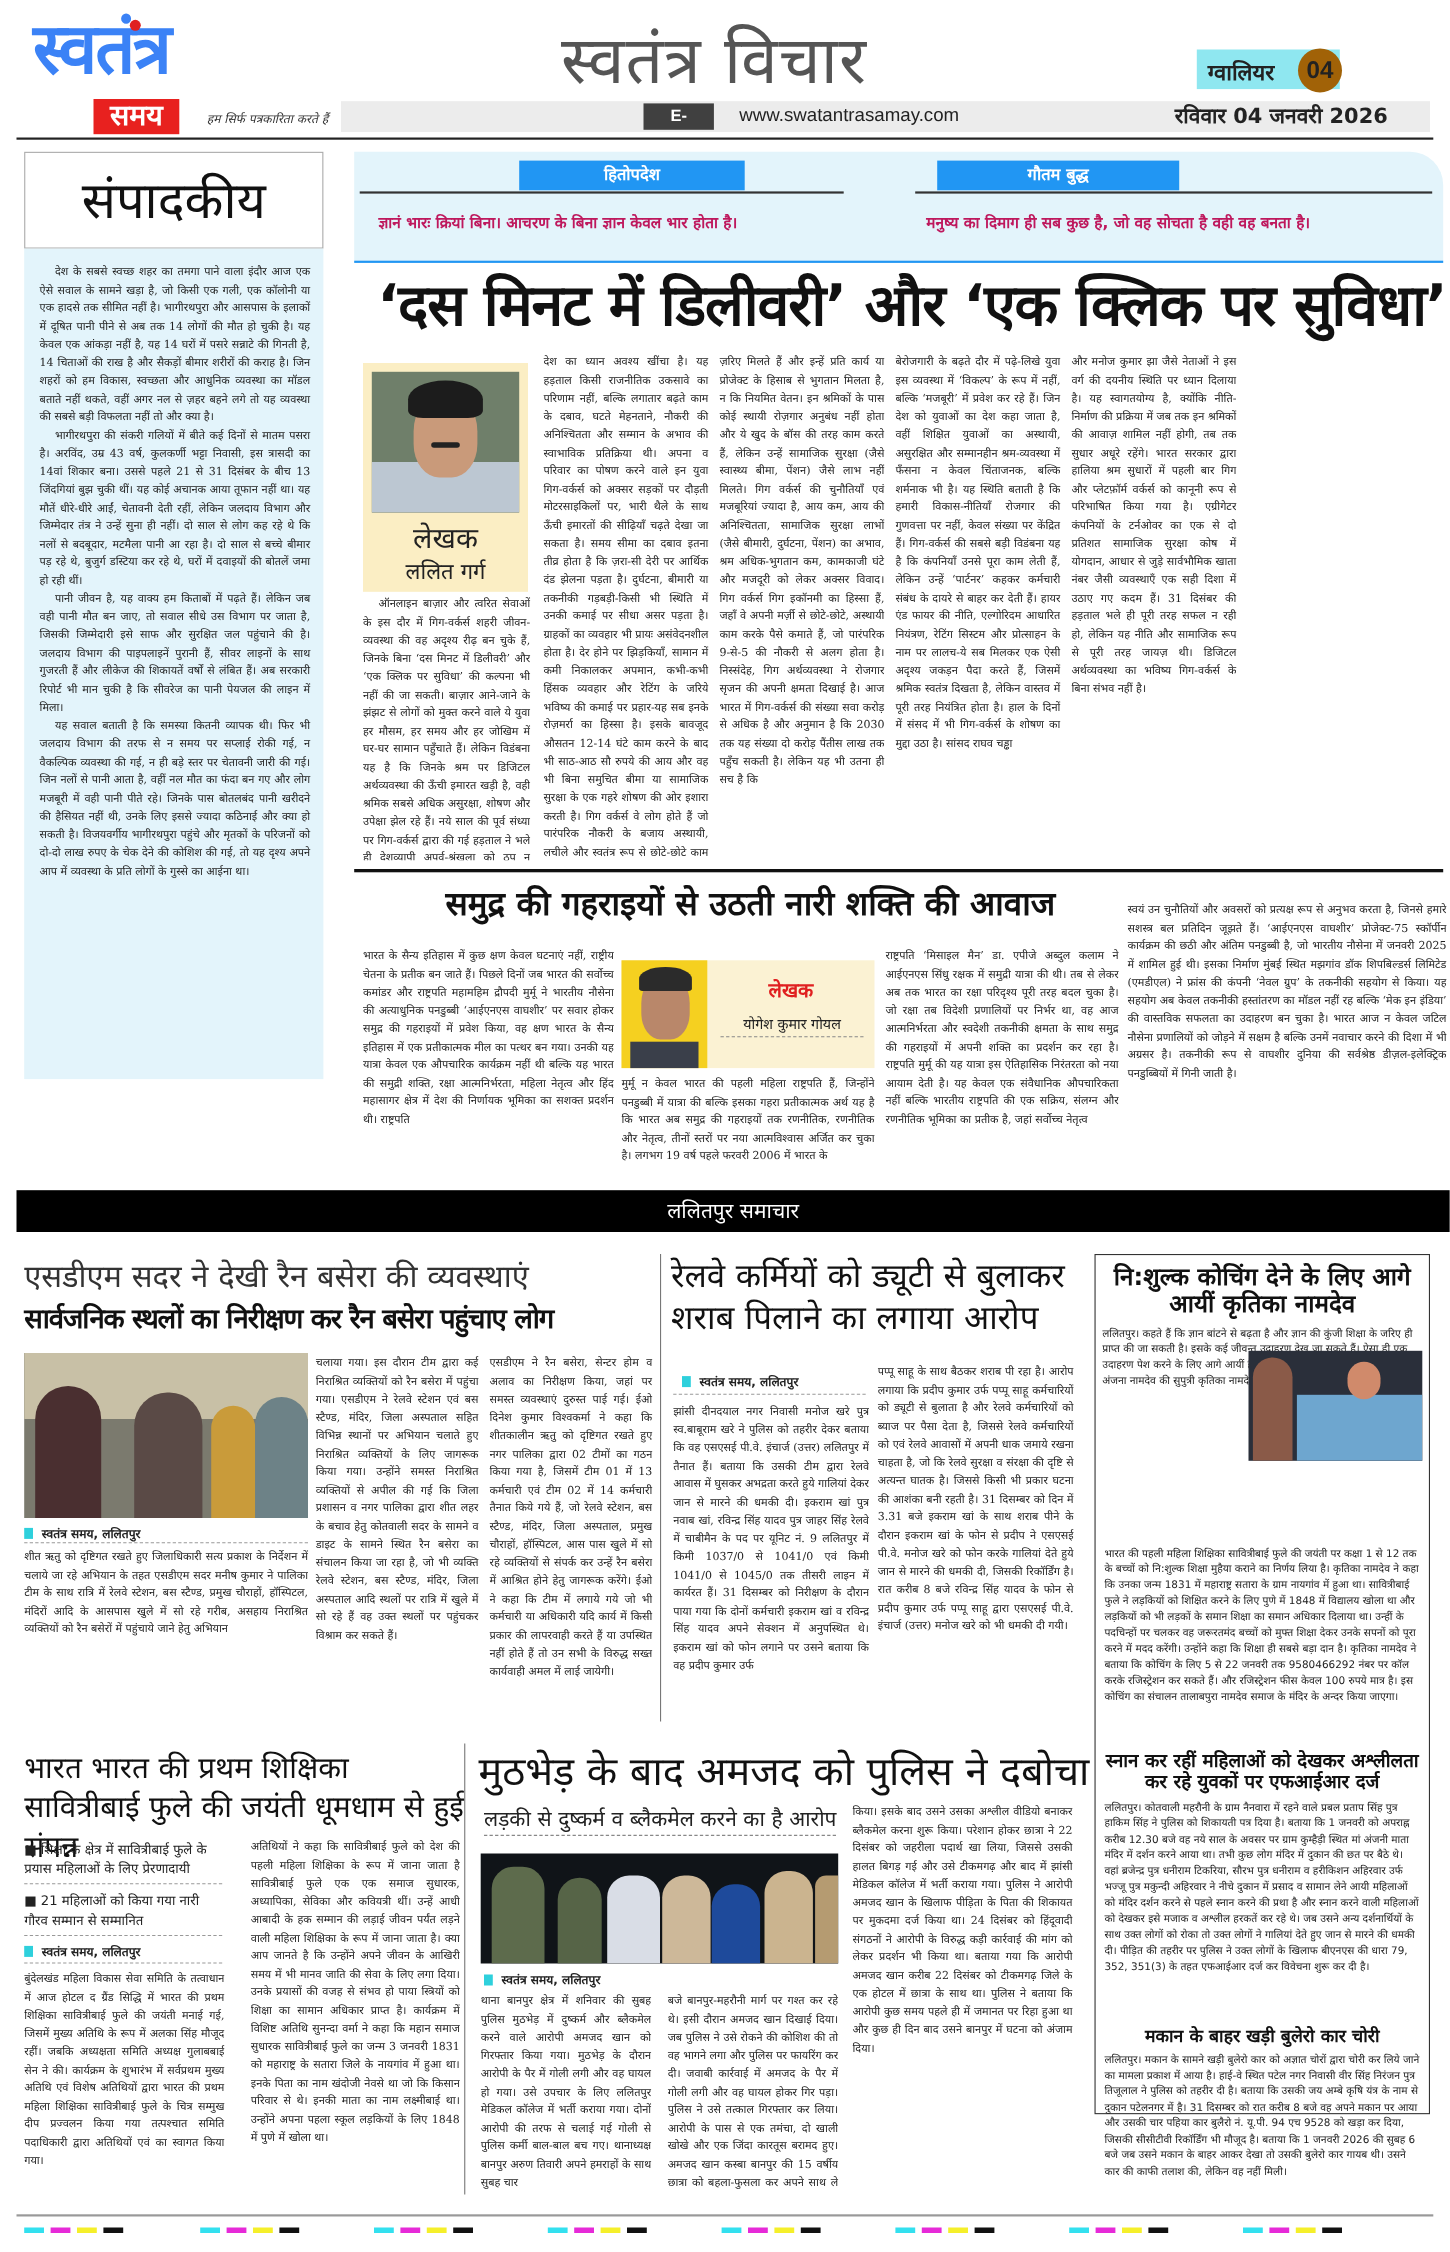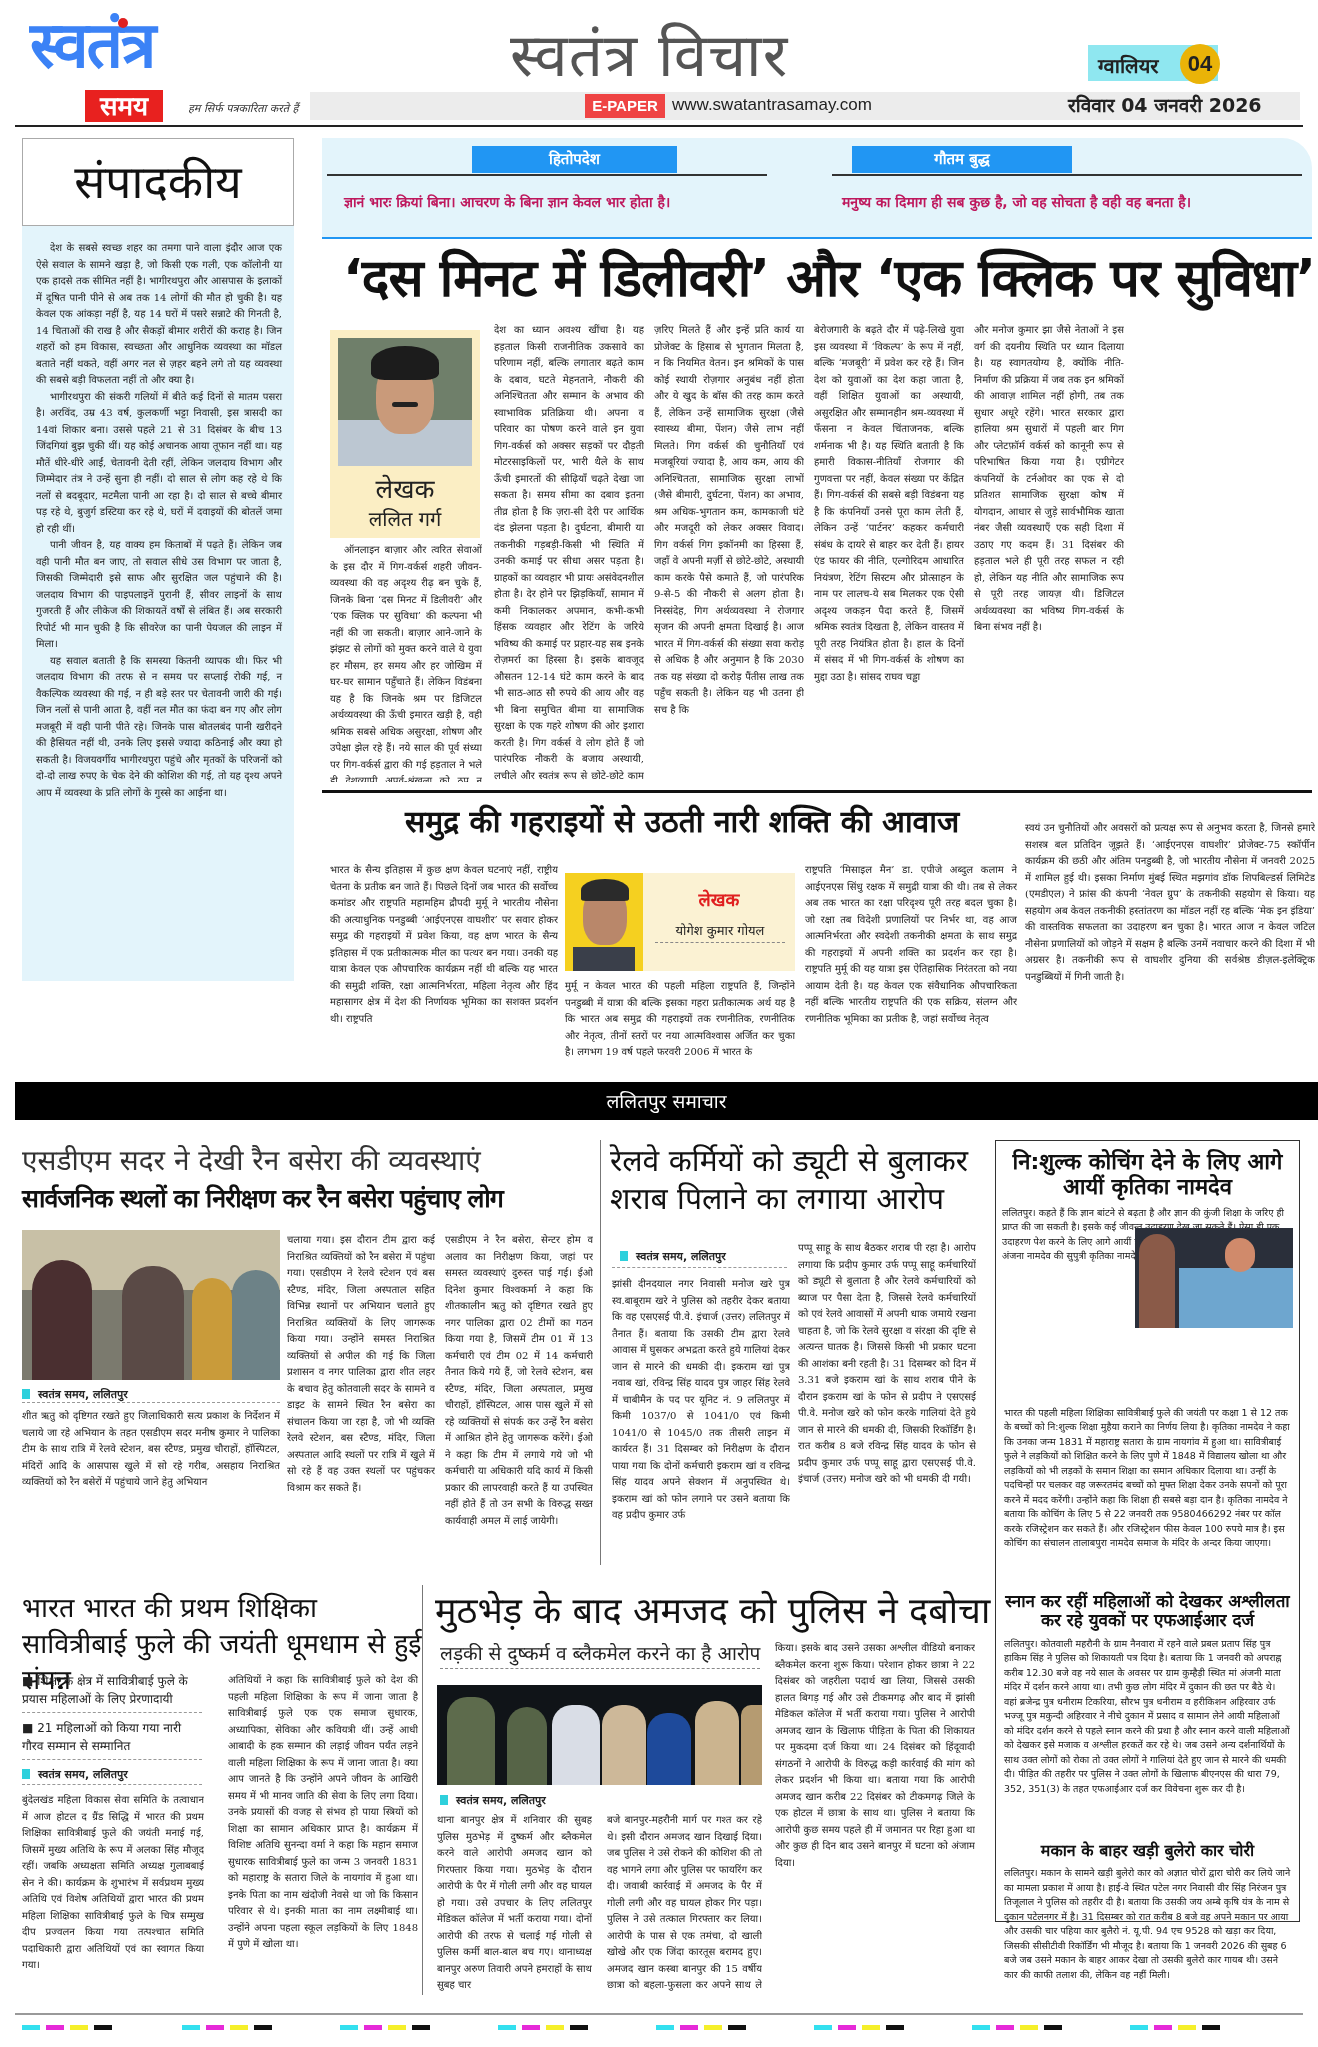--- a/index.html
+++ b/index.html
@@ -4,25 +4,25 @@
 <style>
 *{box-sizing:border-box;margin:0;padding:0}
 body{width:1318px;height:2047px;background:#fff;font-family:"DejaVu Sans",sans-serif;color:#222;position:relative;overflow:hidden}
 .masthead-line{position:absolute;left:15px;right:15px;top:125px;height:2px;background:#222}
 .logo-top{position:absolute;left:30px;top:18px;font-size:64px;font-weight:bold;letter-spacing:-2px;color:#3b82f6;font-family:Liberation Mono, monospace;line-height:1}
 .logo-dot{position:absolute;left:118px;top:18px;width:10px;height:10px;border-radius:50%;background:#e02020}
 .logo-red{position:absolute;left:85px;top:90px;width:78px;height:32px;background:#e8211f;color:#fff;font-size:26px;font-weight:bold;text-align:center;line-height:32px}
 .tagline{position:absolute;left:188px;top:100px;font-size:11px;font-style:italic;color:#333;font-family:"DejaVu Serif",serif}
 .greybar{position:absolute;left:310px;top:92px;width:990px;height:28px;background:#ececec}
 .title{position:absolute;left:510px;top:25px;font-size:60px;color:#555;font-family:"DejaVu Sans",sans-serif;line-height:1;letter-spacing:1px}
-.epaper{position:absolute;left:585px;top:94px;width:80px;height:24px;background:#ef4444;color:#fff;font-size:15px;font-weight:bold;text-align:center;line-height:24px;font-family:"Liberation Sans",sans-serif}
+.epaper{position:absolute;left:585px;top:94px;width:64px;height:24px;background:#404040;color:#fff;font-size:15px;font-weight:bold;text-align:center;line-height:24px;font-family:"Liberation Sans",sans-serif}
 .url{position:absolute;left:672px;top:95px;font-size:17px;color:#222;font-family:"Liberation Sans",sans-serif}
 .city-box{position:absolute;left:1088px;top:45px;width:130px;height:36px;background:#8fe7f0}
 .city{position:absolute;left:1098px;top:52px;font-size:20px;font-weight:bold;color:#222}
-.page-no{position:absolute;left:1180px;top:44px;width:40px;height:40px;border-radius:50%;background:#eab308;font-size:22px;font-weight:bold;text-align:center;line-height:40px;font-family:"Liberation Sans",sans-serif}
+.page-no{position:absolute;left:1180px;top:44px;width:40px;height:40px;border-radius:50%;background:#a16207;font-size:22px;font-weight:bold;text-align:center;line-height:40px;font-family:"Liberation Sans",sans-serif}
 .date{position:absolute;left:1068px;top:92px;font-size:19px;font-weight:bold;color:#222}
 .editorial-box{position:absolute;left:22px;top:138px;width:272px;height:88px;border:1px solid #aaa;background:#fff;text-align:center;font-size:46px;font-weight:normal;line-height:86px;color:#111}
 .edit-panel{position:absolute;left:22px;top:226px;width:272px;height:755px;background:#e3f4fb}
 .edit-head{font-size:20px;text-align:center;padding-top:8px;line-height:28px;color:#111}
 .body-text{font-family:"DejaVu Serif",serif;font-size:10px;line-height:16.5px;color:#222;text-align:justify;text-indent:14px}
 .edit-body{padding:14px 12px 0 14px;height:690px;overflow:hidden}
 .quote-panel{position:absolute;left:322px;top:138px;width:990px;height:100px;background:#e3f4fb;border-radius:0 30px 0 0}
 .q-tag{position:absolute;top:8px;height:27px;background:#2196f3;color:#fff;font-size:15px;font-weight:bold;text-align:center;line-height:27px}
 .q-line{position:absolute;top:36px;height:2px;background:#333}
 .q-text{position:absolute;top:54px;font-size:14px;font-weight:bold;color:#be185d;white-space:nowrap}

